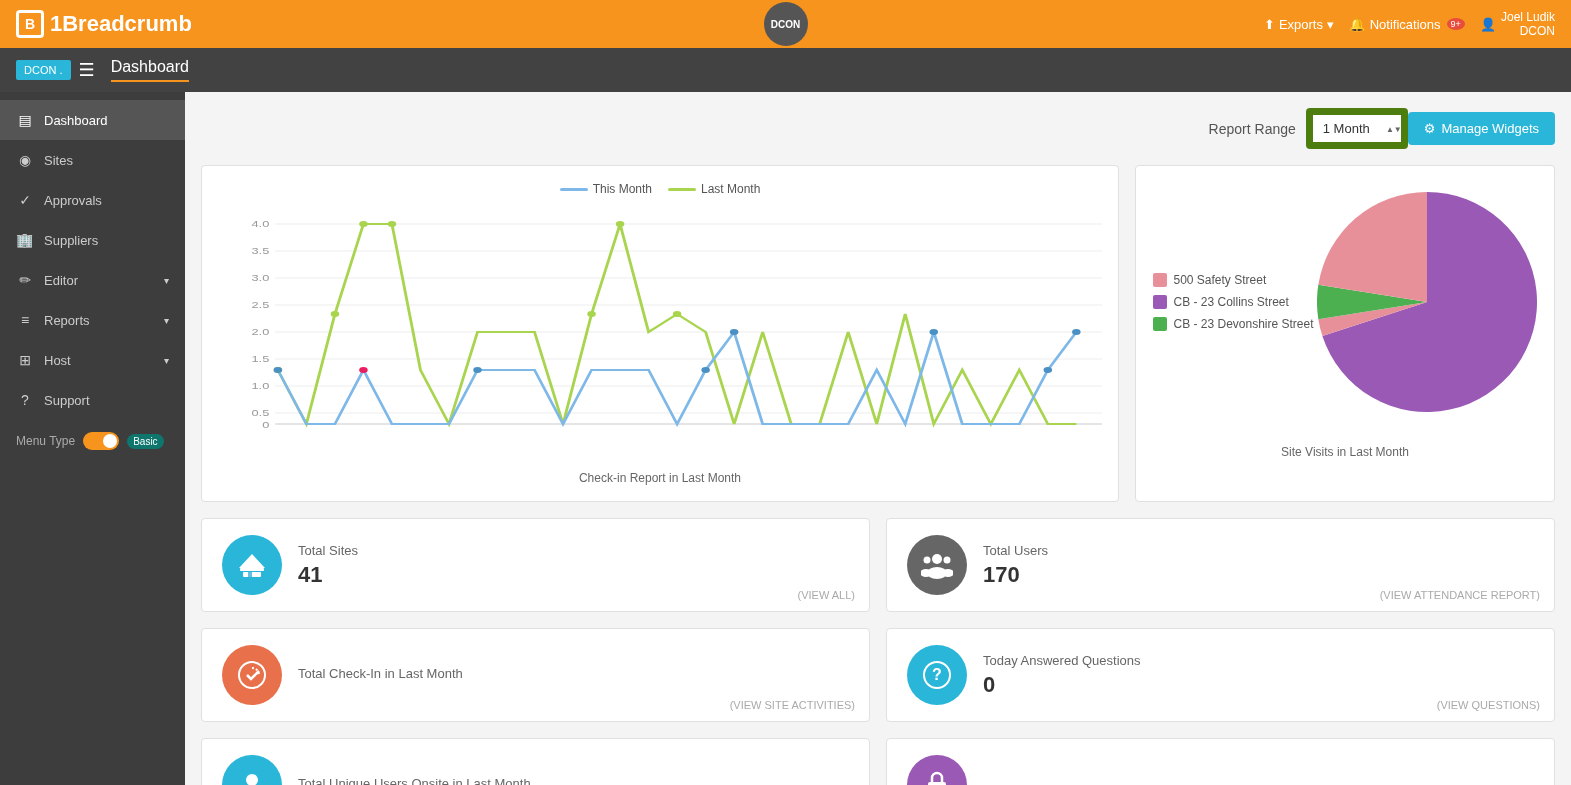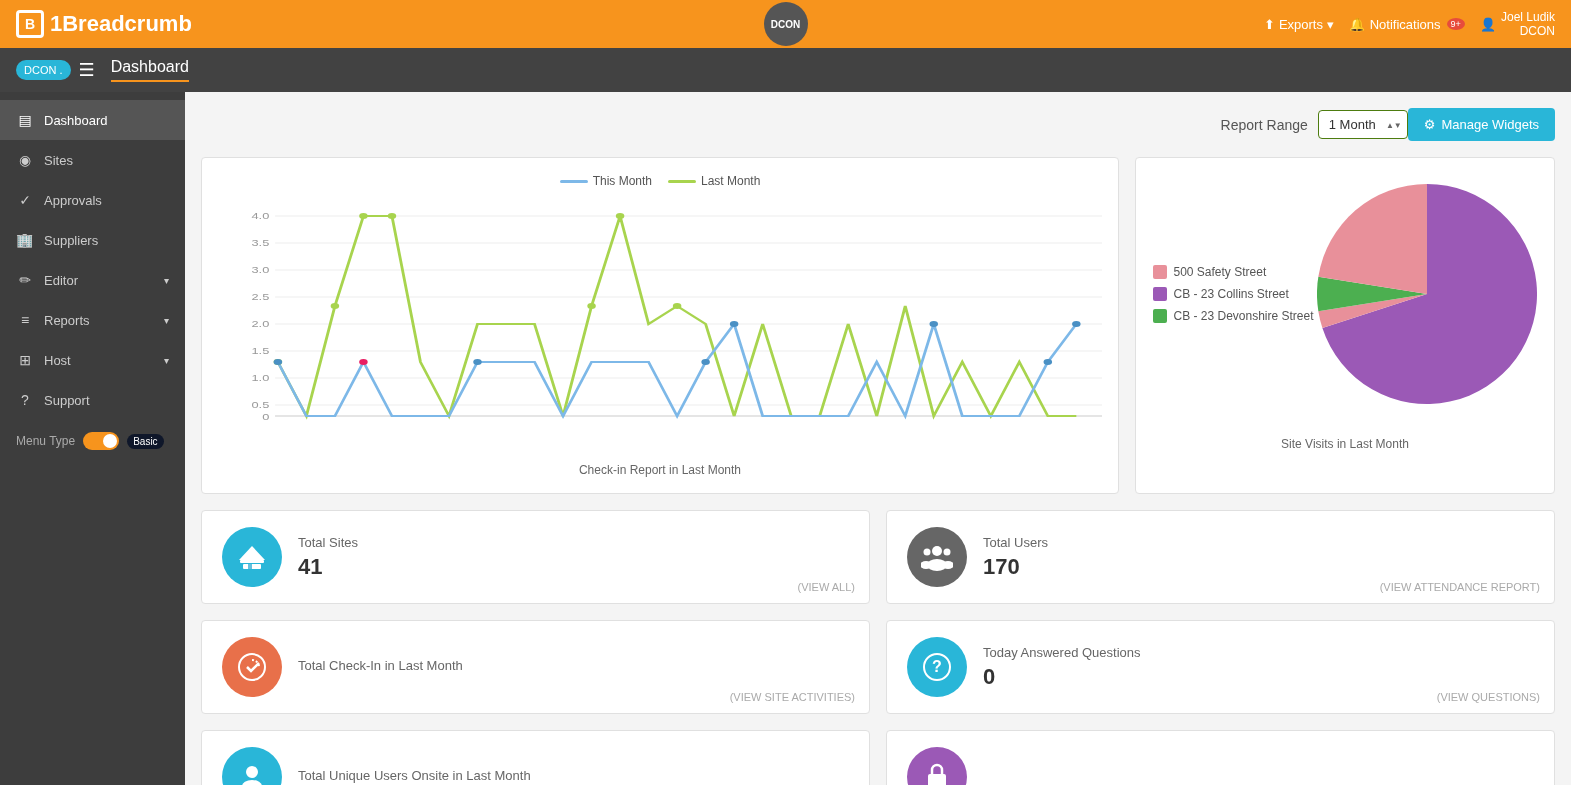--- a/index.html
+++ b/index.html
@@ -62,21 +62,21 @@
     .secondary-nav .breadcrumb-title {
       color: white; font-size: 16px; margin-left: 16px;
     }
     .secondary-nav .breadcrumb-title.active {
       border-bottom: 2px solid #f7941d;
       padding-bottom: 4px;
     }
     .hamburger { color: white; font-size: 18px; cursor: pointer; }
     .dcon-badge {
       background: #29b6d8; color: white; font-size: 11px;
-      padding: 4px 8px; border-radius: 10px; margin-right: 8px;
+      padding: 4px 8px; border-radius: 2px; margin-right: 8px;
       cursor: pointer;
     }
 
     
     .layout {
       display: flex;
       margin-top: 92px;
     }
 
     
@@ -108,41 +108,41 @@
     }
     .toggle-switch {
       width: 36px; height: 18px; background: #f7941d; border-radius: 9px;
       position: relative; cursor: pointer;
     }
     .toggle-switch::after {
       content: ''; position: absolute; right: 2px; top: 2px;
       width: 14px; height: 14px; background: white; border-radius: 50%;
     }
     .basic-label {
-      background: #0f172a; color: white; font-size: 10px;
+      background: #0f766e; color: white; font-size: 10px;
       padding: 2px 6px; border-radius: 10px;
     }
 
     
     .main-content {
       margin-left: 185px;
       padding: 16px;
       flex: 1;
       min-height: calc(100vh - 92px);
     }
 
     
     .widgets-header {
       display: flex; align-items: center; justify-content: flex-end;
       margin-bottom: 16px;
     }
     .report-range-section { display: flex; align-items: center; gap: 10px; }
     .report-range-label { font-size: 14px; color: #555; }
     .report-range-select {
-      border: 1px solid #4d7c0f; border-radius: 4px;
+      border: 7px solid #4d7c0f; border-radius: 4px;
       padding: 6px 24px 6px 10px;
       font-size: 13px; color: #333;
       background: white;
       cursor: pointer;
       appearance: none;
       -webkit-appearance: none;
     }
     .range-wrapper { position: relative; display: inline-block; }
     .range-wrapper::after {
       content: '▲▼'; font-size: 8px; color: #666;

